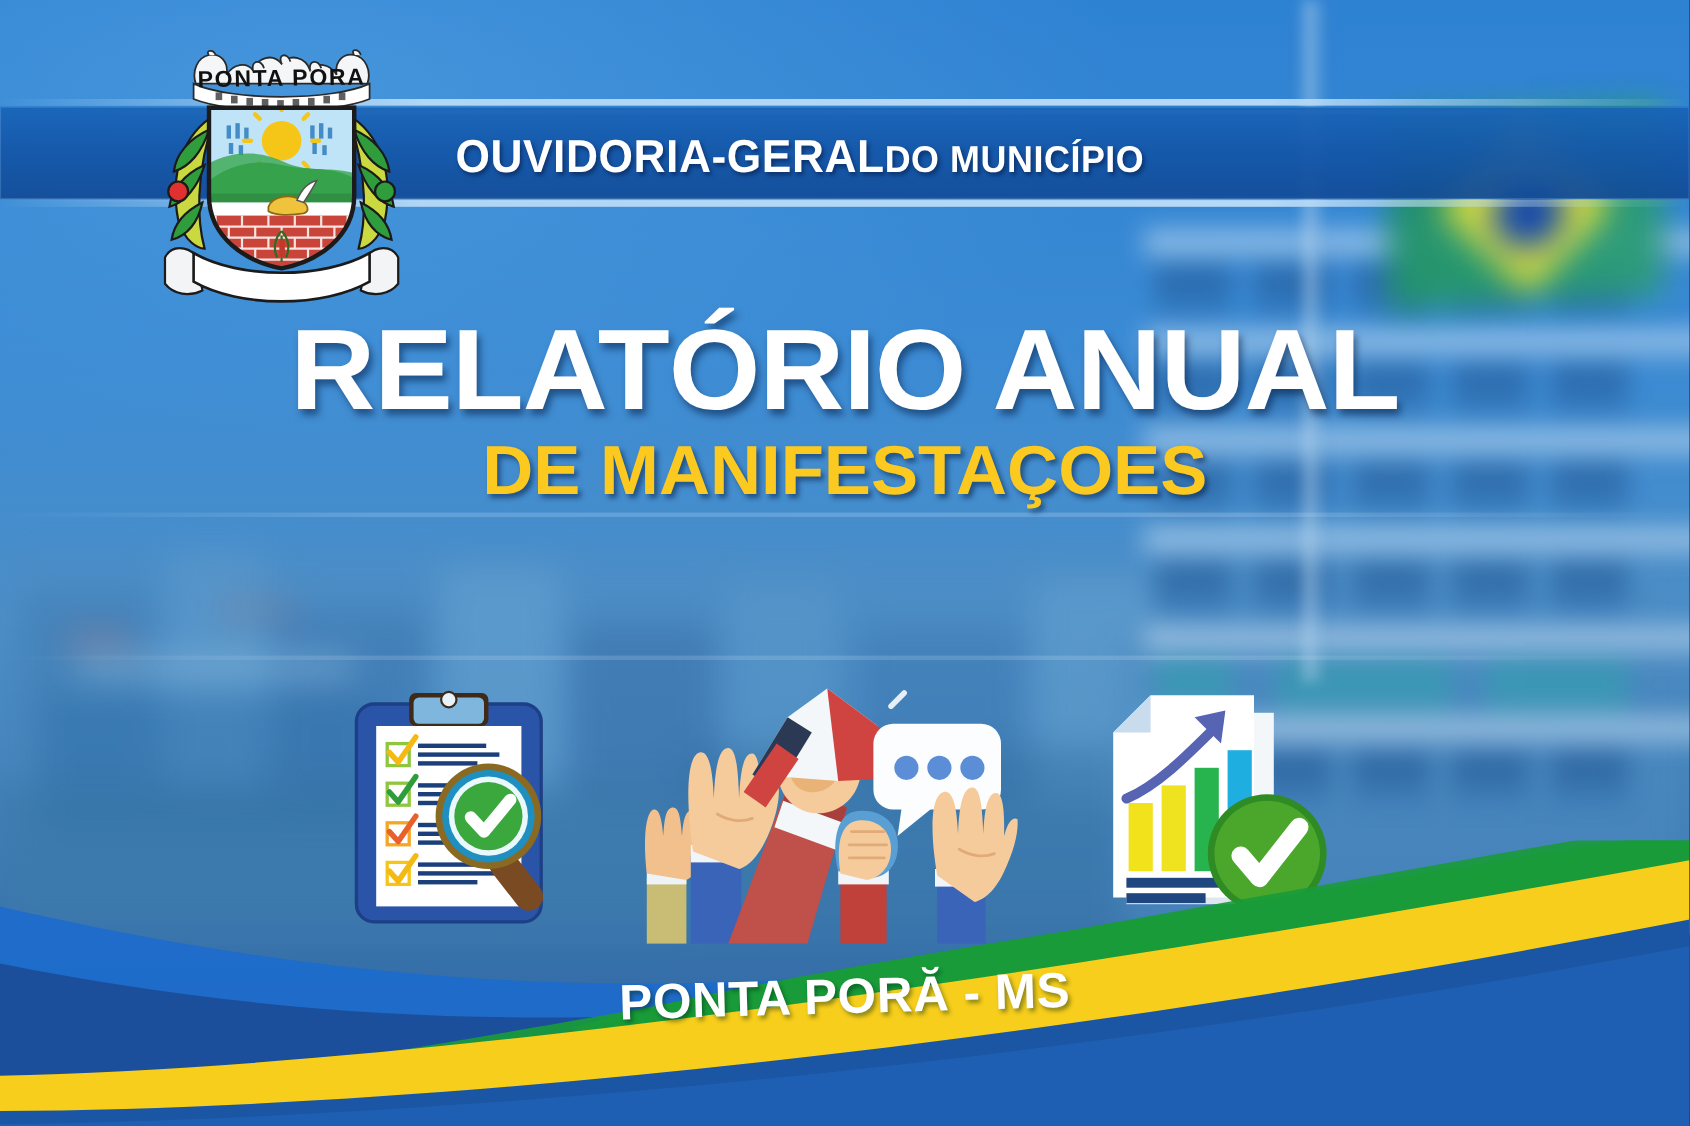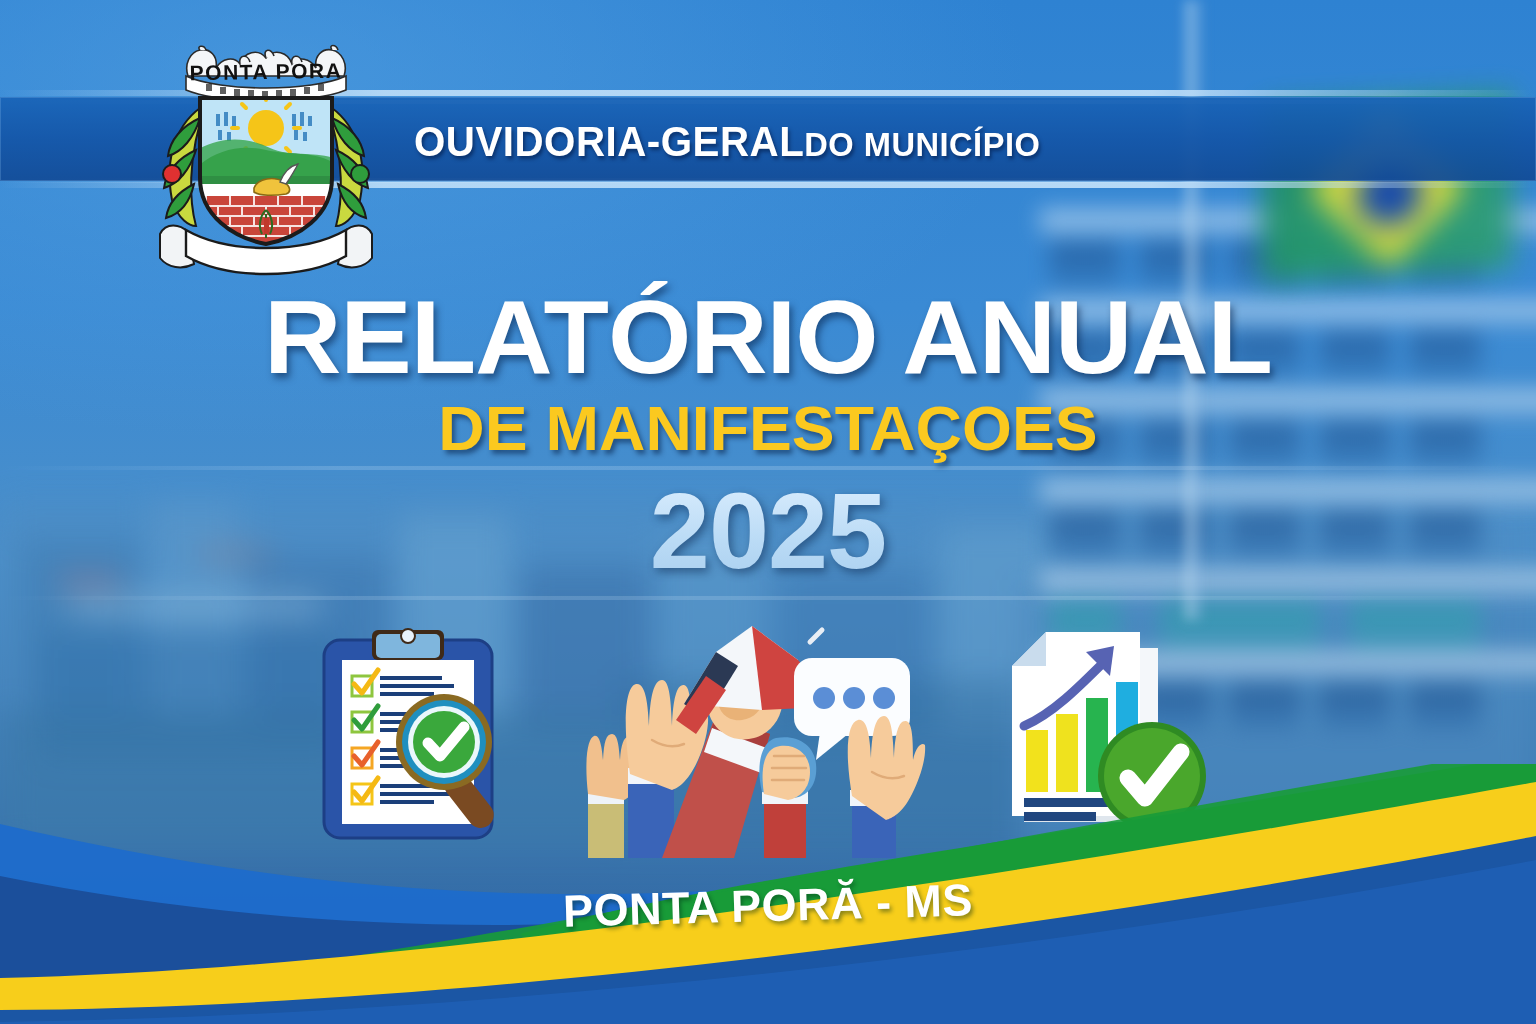--- a/index.html
+++ b/index.html
@@ -110,21 +110,21 @@
     text-shadow: 2px 3px 4px rgba(0,20,60,.55);
     white-space: nowrap;
     transform: scaleX(.96);
     transform-origin: left center;
   }
   .header-title .small {
     font-size: 34px;
   }
 
   
-  .crest { position: absolute; left: 150px; top: 36px; width: 232px; height: 240px; }
+  .crest { position: absolute; left: 140px; top: 36px; width: 232px; height: 240px; }
 
   .crest-leaf { position: absolute; top: 64px; width: 60px; height: 130px; }
   .crest-leaf.l { left: 6px; }
   .crest-leaf.r { right: 6px; }
 
   .crest-crown {
     position: absolute; left: 30px; top: 6px; width: 172px; height: 64px;
   }
   .crest-shield {
     position: absolute; left: 44px; top: 56px; width: 144px; height: 156px;
@@ -402,21 +402,20 @@
     <svg class="crest-ribbon" viewBox="0 0 216 68">
       <path d="M2 20 C8 8 22 10 30 18 L36 50 C24 56 10 54 2 44 Z" fill="#f2f4f6" stroke="#1b1b1b" stroke-width="2"></path>
       <path d="M214 20 C208 8 194 10 186 18 L180 50 C192 56 206 54 214 44 Z" fill="#f2f4f6" stroke="#1b1b1b" stroke-width="2"></path>
       <path d="M28 16 C70 40 146 40 188 16 L188 42 C146 66 70 66 28 42 Z" fill="#ffffff" stroke="#1b1b1b" stroke-width="2.4"></path>
     </svg>
     <div class="crest-ribbon-text">PONTA PORA</div>
   </div>
 
   <div class="title-main">RELATÓRIO ANUAL</div>
   <div class="title-sub">DE MANIFESTAÇOES</div>
-  <div class="title-year">2025</div>
 
   <div class="ill ill-clipboard">
     <svg viewBox="0 0 220 230" width="220" height="230">
       <rect x="8" y="22" width="168" height="198" rx="16" fill="#2a54a8"></rect>
       <rect x="8" y="22" width="168" height="198" rx="16" fill="none" stroke="#1d3f85" stroke-width="3"></rect>
       <rect x="26" y="42" width="132" height="164" fill="#ffffff"></rect>
       <rect x="56" y="12" width="72" height="30" rx="6" fill="#3f2a18"></rect>
       <rect x="60" y="16" width="64" height="24" rx="5" fill="#7fb6dd"></rect>
       <circle cx="92" cy="18" r="7" fill="#e8f2fa" stroke="#3f2a18" stroke-width="2"></circle>
 

